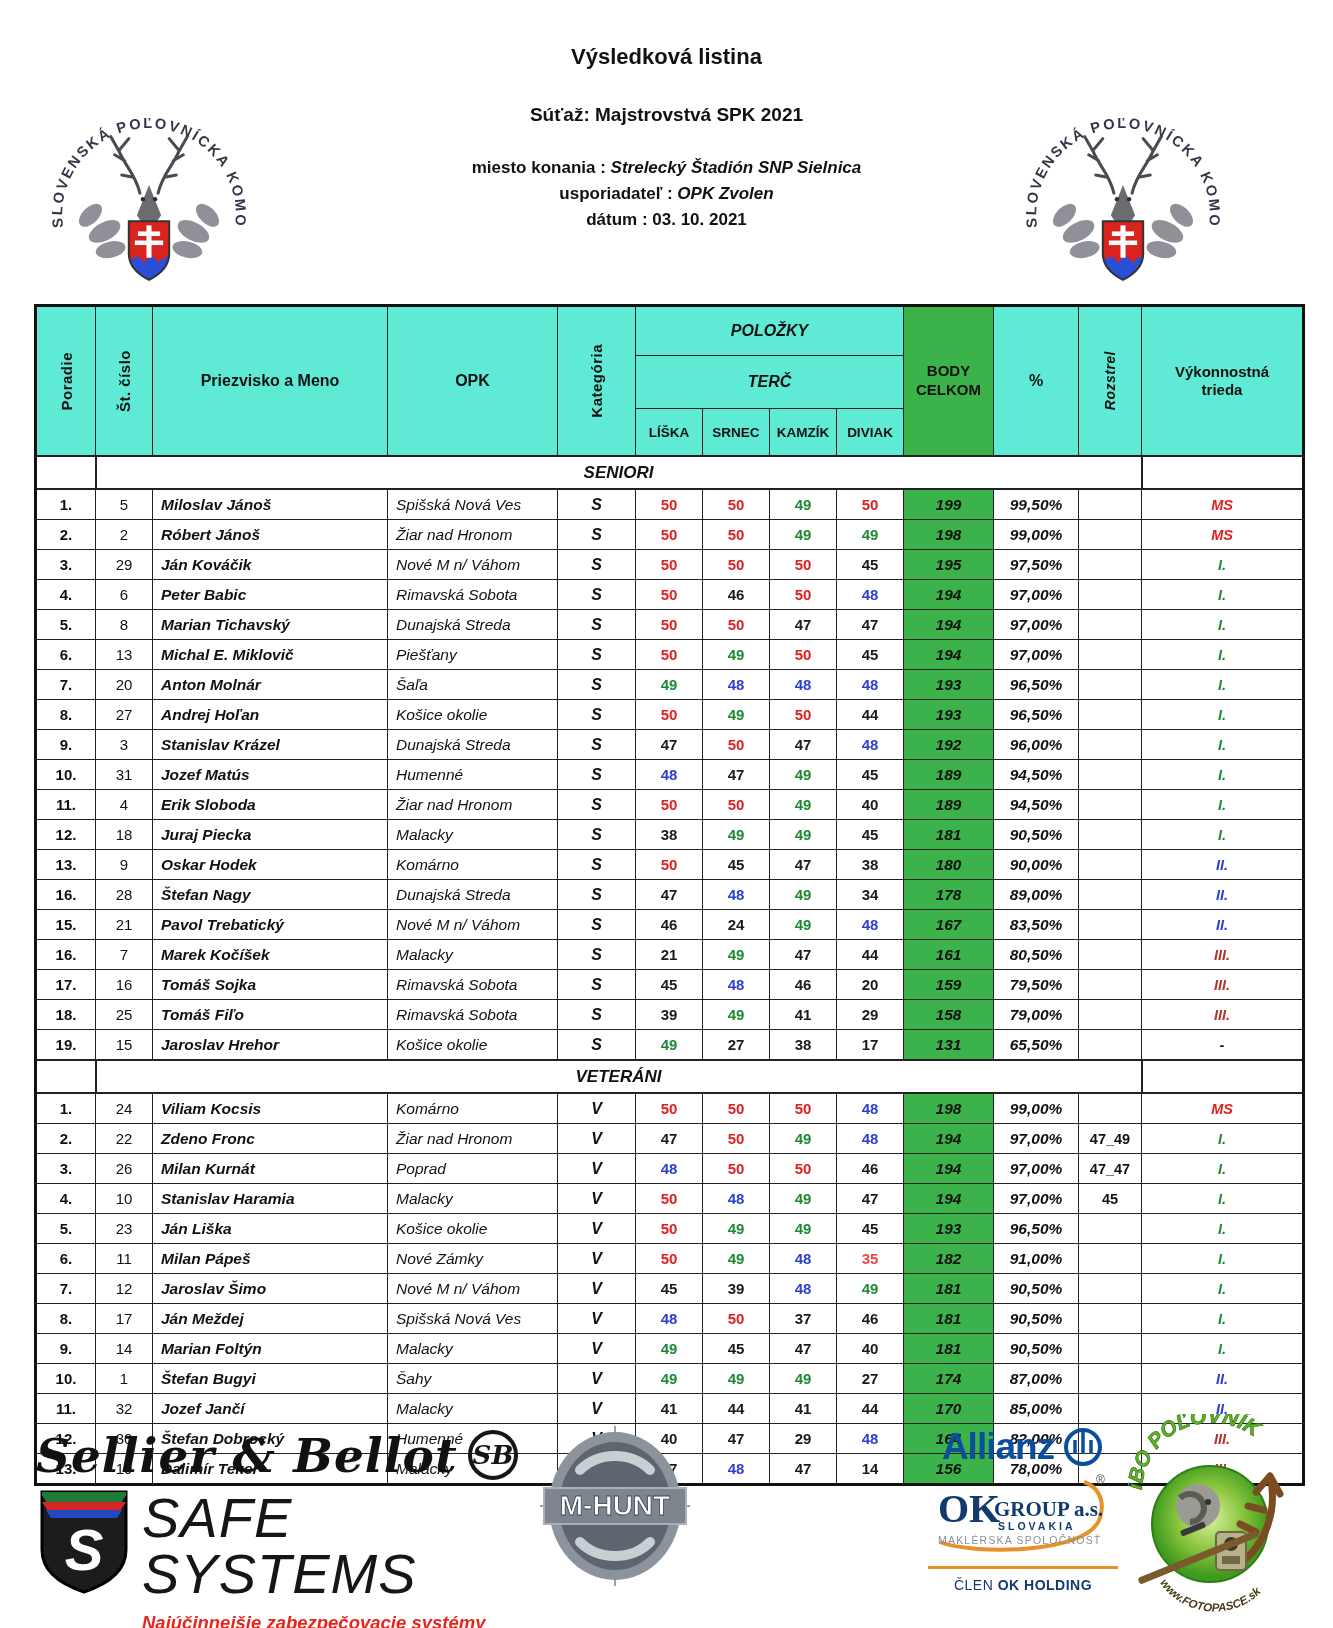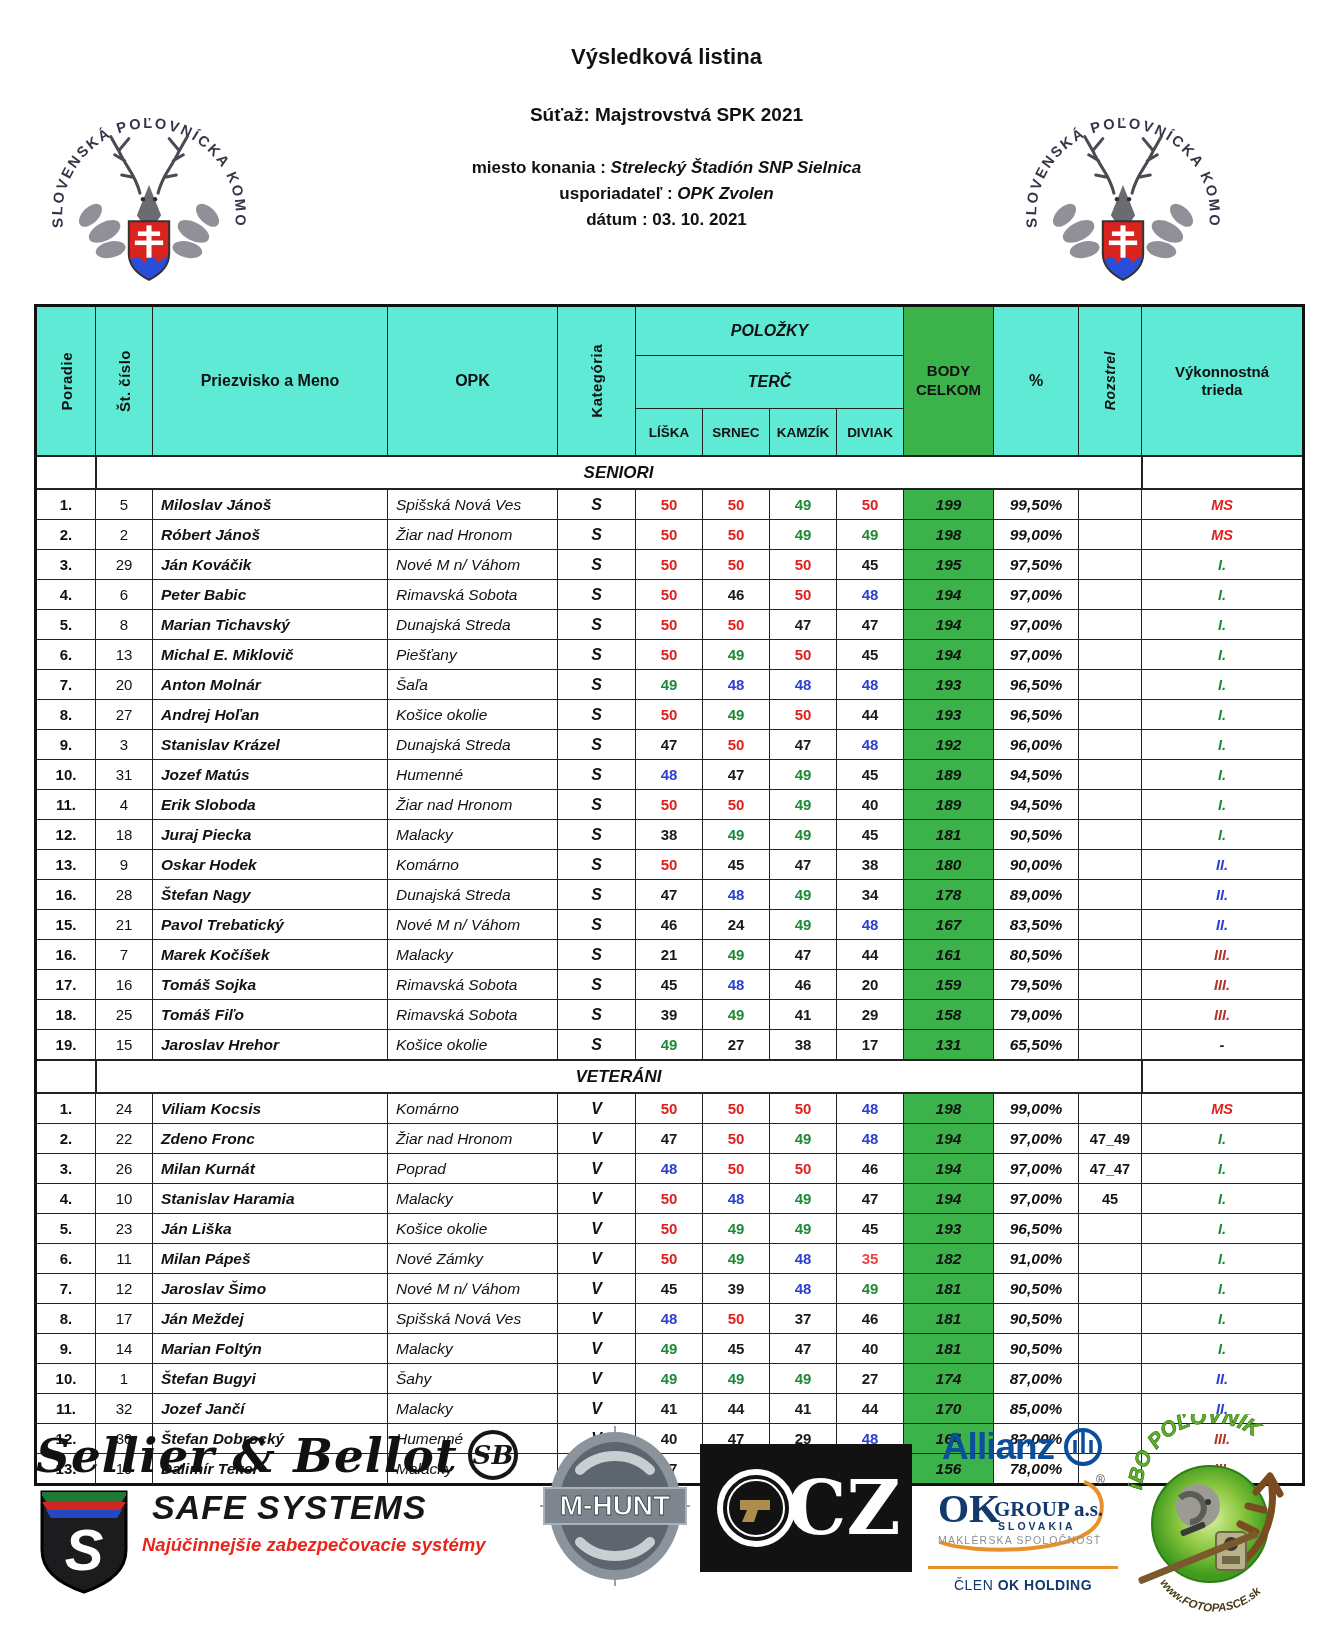--- a/index.html
+++ b/index.html
@@ -44,21 +44,21 @@
   tr.section-row td{height:29px;border:2px solid #222;}
   td.sec-title{font-weight:bold;font-style:italic;font-size:17px;text-align:center;}
 
   
   .sponsors{position:absolute;left:0;top:1408px;width:1333px;height:220px;}
   .sb-block{position:absolute;left:36px;top:20px;width:490px;}
   .sb-script{font-family:"DejaVu Serif",serif;font-style:italic;font-weight:bold;font-size:47px;letter-spacing:1px;line-height:1;}
   .sb-row2{display:flex;align-items:flex-start;margin-top:2px;}
   .sb-shield{width:96px;height:112px;flex:0 0 auto;margin-right:10px;}
   .sb-texts{padding-top:6px;}
-  .safe-systems{font-weight:700;font-style:italic;font-size:34px;letter-spacing:1px;line-height:1;color:#161616;margin-left:10px;}
+  .safe-systems{font-weight:400;font-style:italic;font-size:56px;letter-spacing:1px;line-height:1;color:#161616;}
   .sb-tagline{color:#e8251c;font-weight:bold;font-style:italic;font-size:18.5px;margin-top:10px;}
   .mhunt{position:absolute;left:540px;top:18px;width:150px;height:160px;}
   .cz-block{position:absolute;left:700px;top:36px;width:212px;height:128px;background:#121212;display:flex;align-items:center;justify-content:center;}
   .allianz-block{position:absolute;left:928px;top:18px;width:190px;height:188px;text-align:center;}
   .allianz-row{display:flex;align-items:center;justify-content:center;gap:8px;color:#0a4e9c;}
   .allianz-word{font-size:37px;font-weight:bold;letter-spacing:-1px;color:#0a4e9c;}
   .ok-line{margin-top:2px;}
   .ok-holding{margin-top:6px;border-top:3px solid #e8912a;padding-top:8px;font-size:14px;font-weight:bold;color:#123a6d;letter-spacing:.5px;}
   .ibo{position:absolute;left:1128px;top:6px;width:170px;height:200px;}
 </style>
@@ -746,30 +746,20 @@
     <line x1="75" y1="0" x2="75" y2="160" stroke="#9aa1a8" stroke-width="2"></line>
     <line x1="0" y1="80" x2="150" y2="80" stroke="#9aa1a8" stroke-width="2"></line>
     <ellipse cx="75" cy="80" rx="66" ry="74" fill="#8b949c"></ellipse>
     <ellipse cx="75" cy="80" rx="56" ry="64" fill="#5d666e"></ellipse>
     <path d="M40 44 a46 40 0 0 1 70 0" fill="none" stroke="#c9ced3" stroke-width="10" stroke-linecap="round"></path>
     <path d="M40 116 a46 40 0 0 0 70 0" fill="none" stroke="#c9ced3" stroke-width="10" stroke-linecap="round"></path>
     <rect x="4" y="62" width="142" height="36" fill="#7d868e" stroke="#aab1b7" stroke-width="2"></rect>
     <text x="75" y="89" text-anchor="middle" font-weight="900" font-size="28" fill="#ffffff" stroke="#3c444b" stroke-width="0.8" font-family="Liberation Sans,sans-serif">M-HUNT</text>
   </svg>
 
-  <div class="cz-block">
-    <svg width="196" height="112" viewBox="0 0 196 112">
-      <circle cx="48" cy="56" r="36" fill="none" stroke="#fff" stroke-width="6"></circle>
-      <circle cx="48" cy="56" r="28" fill="none" stroke="#fff" stroke-width="2"></circle>
-      <g fill="#ad8d4e">
-        <path d="M32 48 h30 v10 h-12 l-4 12 h-12 l5 -12 h-7 z"></path>
-      </g>
-      <text x="136" y="82" text-anchor="middle" font-family="DejaVu Serif,serif" font-weight="bold" font-size="74" fill="#fff">CZ</text>
-    </svg>
-  </div>
 
   <div class="allianz-block">
     <div class="allianz-row">
       <span class="allianz-word">Allianz</span>
       <svg width="42" height="42" viewBox="0 0 42 42">
         <circle cx="21" cy="21" r="17" fill="none" stroke="#0a4e9c" stroke-width="4"></circle>
         <line x1="13" y1="14" x2="13" y2="28" stroke="#0a4e9c" stroke-width="3.5"></line>
         <line x1="21" y1="6" x2="21" y2="28" stroke="#0a4e9c" stroke-width="3.5"></line>
         <line x1="29" y1="14" x2="29" y2="28" stroke="#0a4e9c" stroke-width="3.5"></line>
       </svg>

